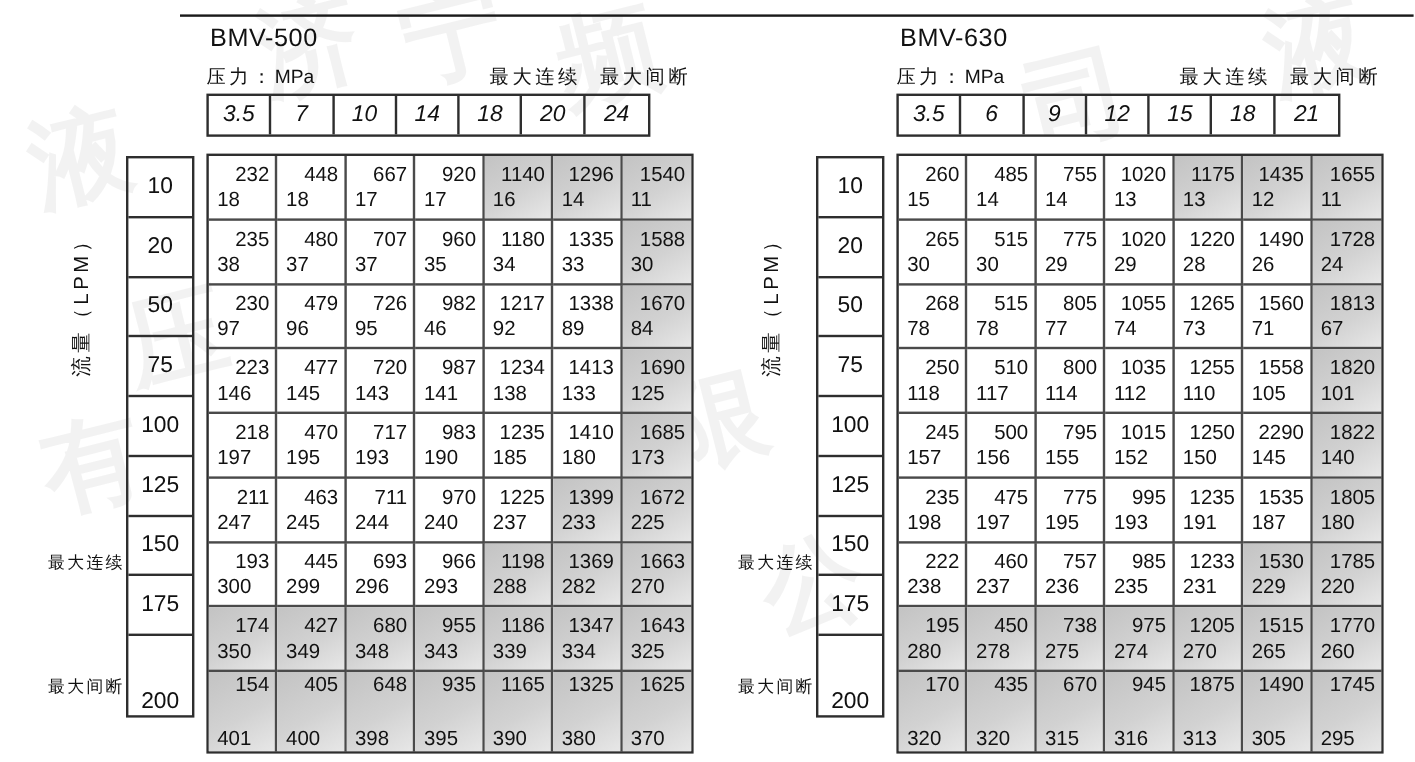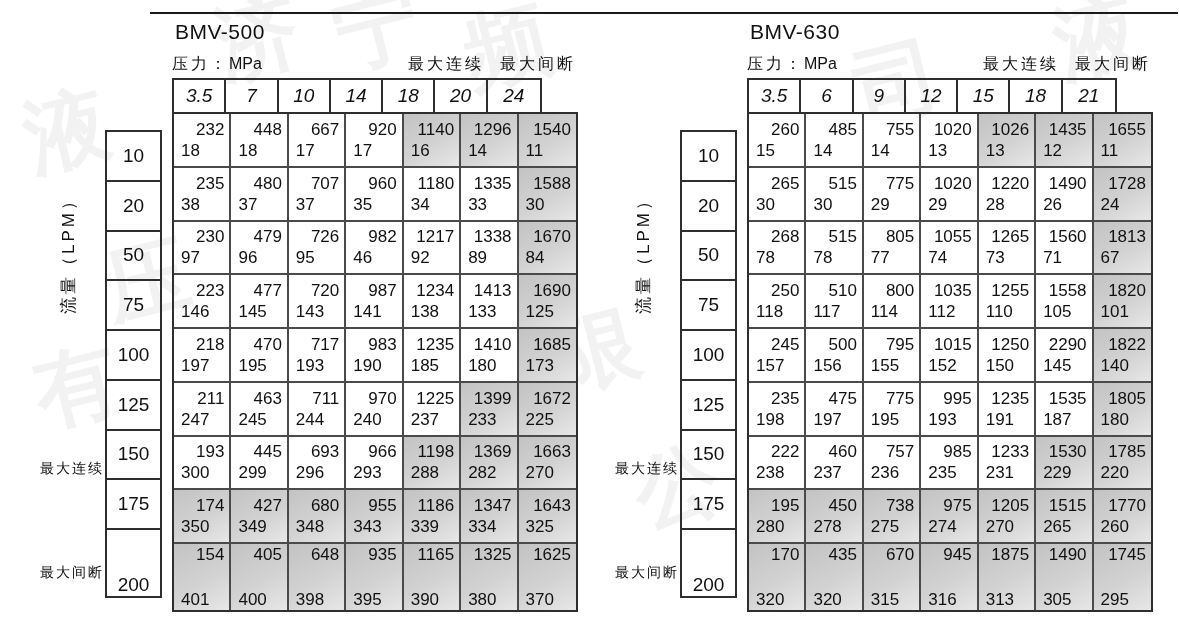--- a/index.html
+++ b/index.html
@@ -22,21 +22,21 @@
   .header-row{position:absolute;left:132px;top:66px;width:370px;height:36px;
     display:grid;grid-template-columns:repeat(7,1fr);border:2px solid #2e2e2e;box-sizing:border-box;font-style:italic;}
   .hcell{border-right:2px solid #2e2e2e;display:flex;align-items:center;justify-content:center;
     font-size:19px;box-sizing:border-box;}
   .hcell:last-child{border-right:none;}
   .flow-col{position:absolute;left:65px;top:118px;width:57px;height:468px;
     display:grid;grid-template-rows:repeat(9,1fr);border:2px solid #2e2e2e;box-sizing:border-box;}
   .fcell{border-bottom:2px solid #2e2e2e;display:flex;align-items:center;justify-content:center;
     font-size:19px;box-sizing:border-box;}
   .fcell:last-child{border-bottom:none;margin-top:44px;}
-  .grid{position:absolute;left:132px;top:100px;width:406px;height:500px;
+  .grid{position:absolute;left:132px;top:116px;width:406px;height:500px;
     display:grid;grid-template-columns:repeat(7,1fr);grid-template-rows:repeat(9,1fr);
     border:2px solid #2e2e2e;box-sizing:border-box;}
   .cell{border-right:2px solid #4a4a4a;border-bottom:2px solid #4a4a4a;box-sizing:border-box;
     display:flex;flex-direction:column;justify-content:center;font-size:17px;line-height:21px;}
   .cell:nth-child(7n){border-right:none;}
   .cell:nth-child(n+57){border-bottom:none;gap:24px;}
   .cell.shaded{background:linear-gradient(150deg,#c3c3c3 0%,#d2d2d2 55%,#e7e7e7 100%);}
   .cell .tv{text-align:right;padding-right:5px;}
   .cell .bv{text-align:left;padding-left:7px;}
   .vlabel{position:absolute;left:28px;top:240px;transform:translate(-50%,-50%) rotate(-90deg);
@@ -378,21 +378,21 @@
       </div>
       <div class="cell">
         <div class="tv">755</div>
         <div class="bv">14</div>
       </div>
       <div class="cell">
         <div class="tv">1020</div>
         <div class="bv">13</div>
       </div>
       <div class="cell shaded">
-        <div class="tv">1026</div>
+        <div class="tv">1175</div>
         <div class="bv">13</div>
       </div>
       <div class="cell shaded">
         <div class="tv">1435</div>
         <div class="bv">12</div>
       </div>
       <div class="cell shaded">
         <div class="tv">1655</div>
         <div class="bv">11</div>
       </div>

